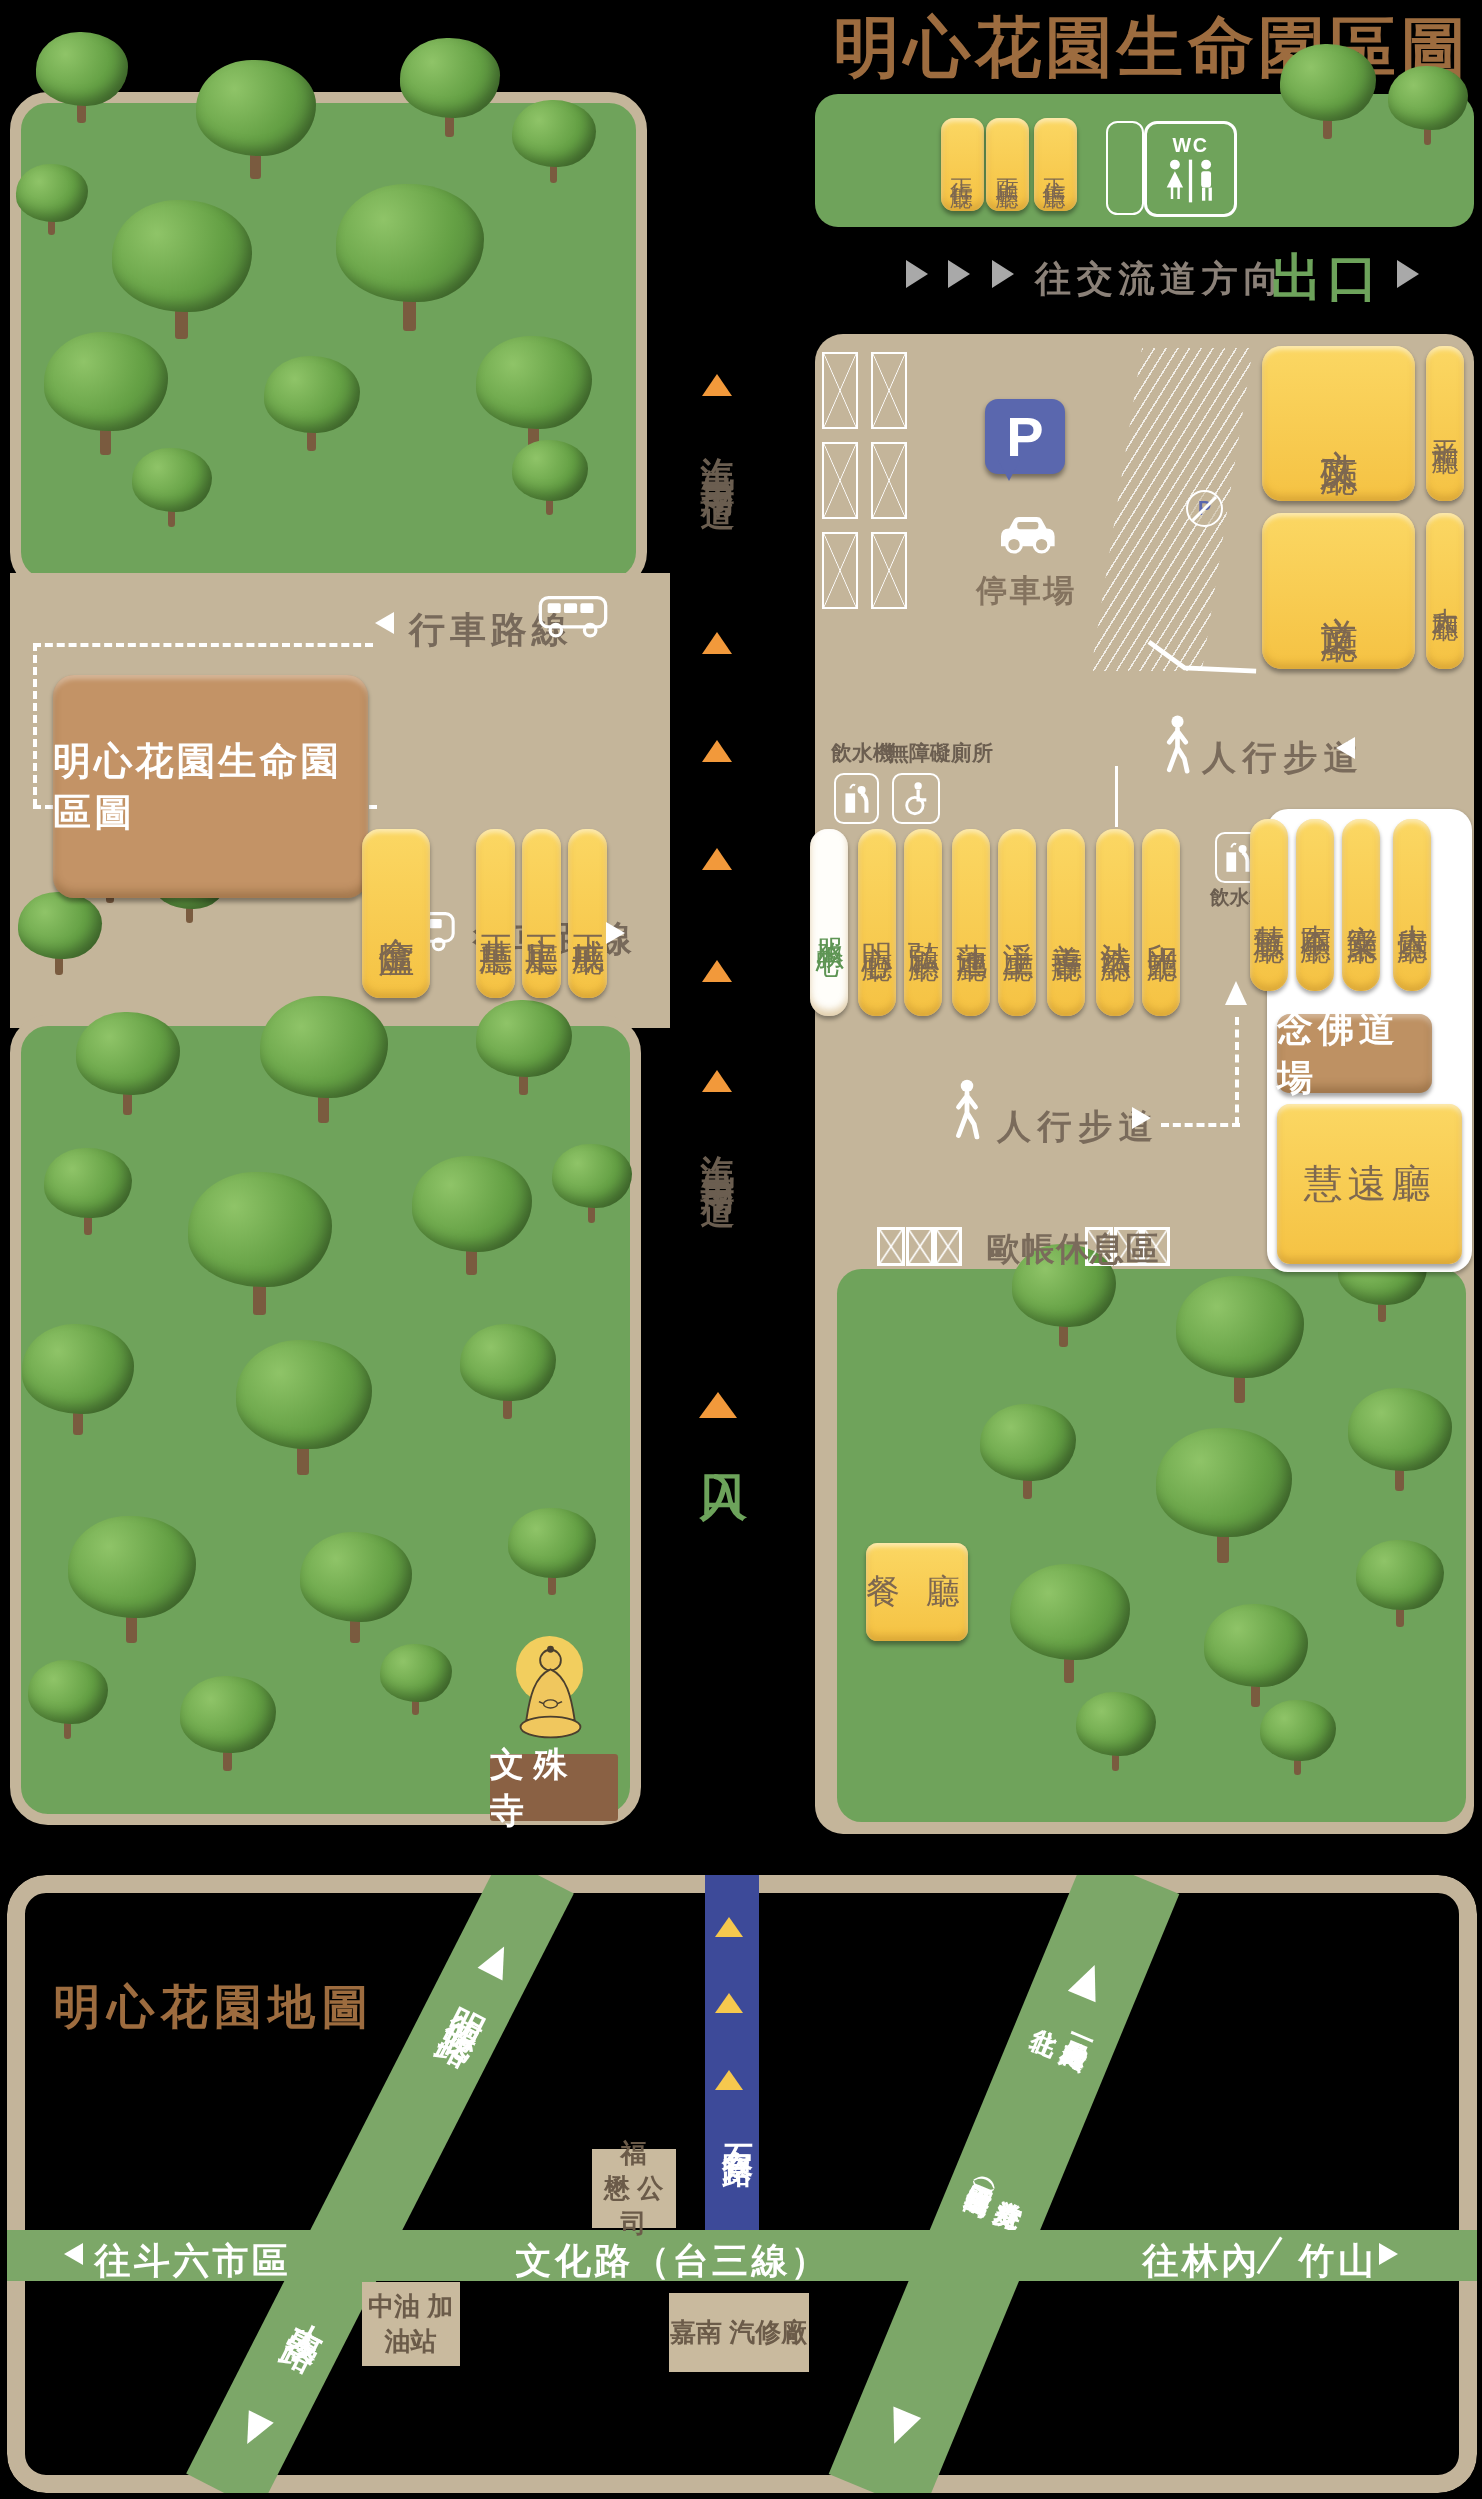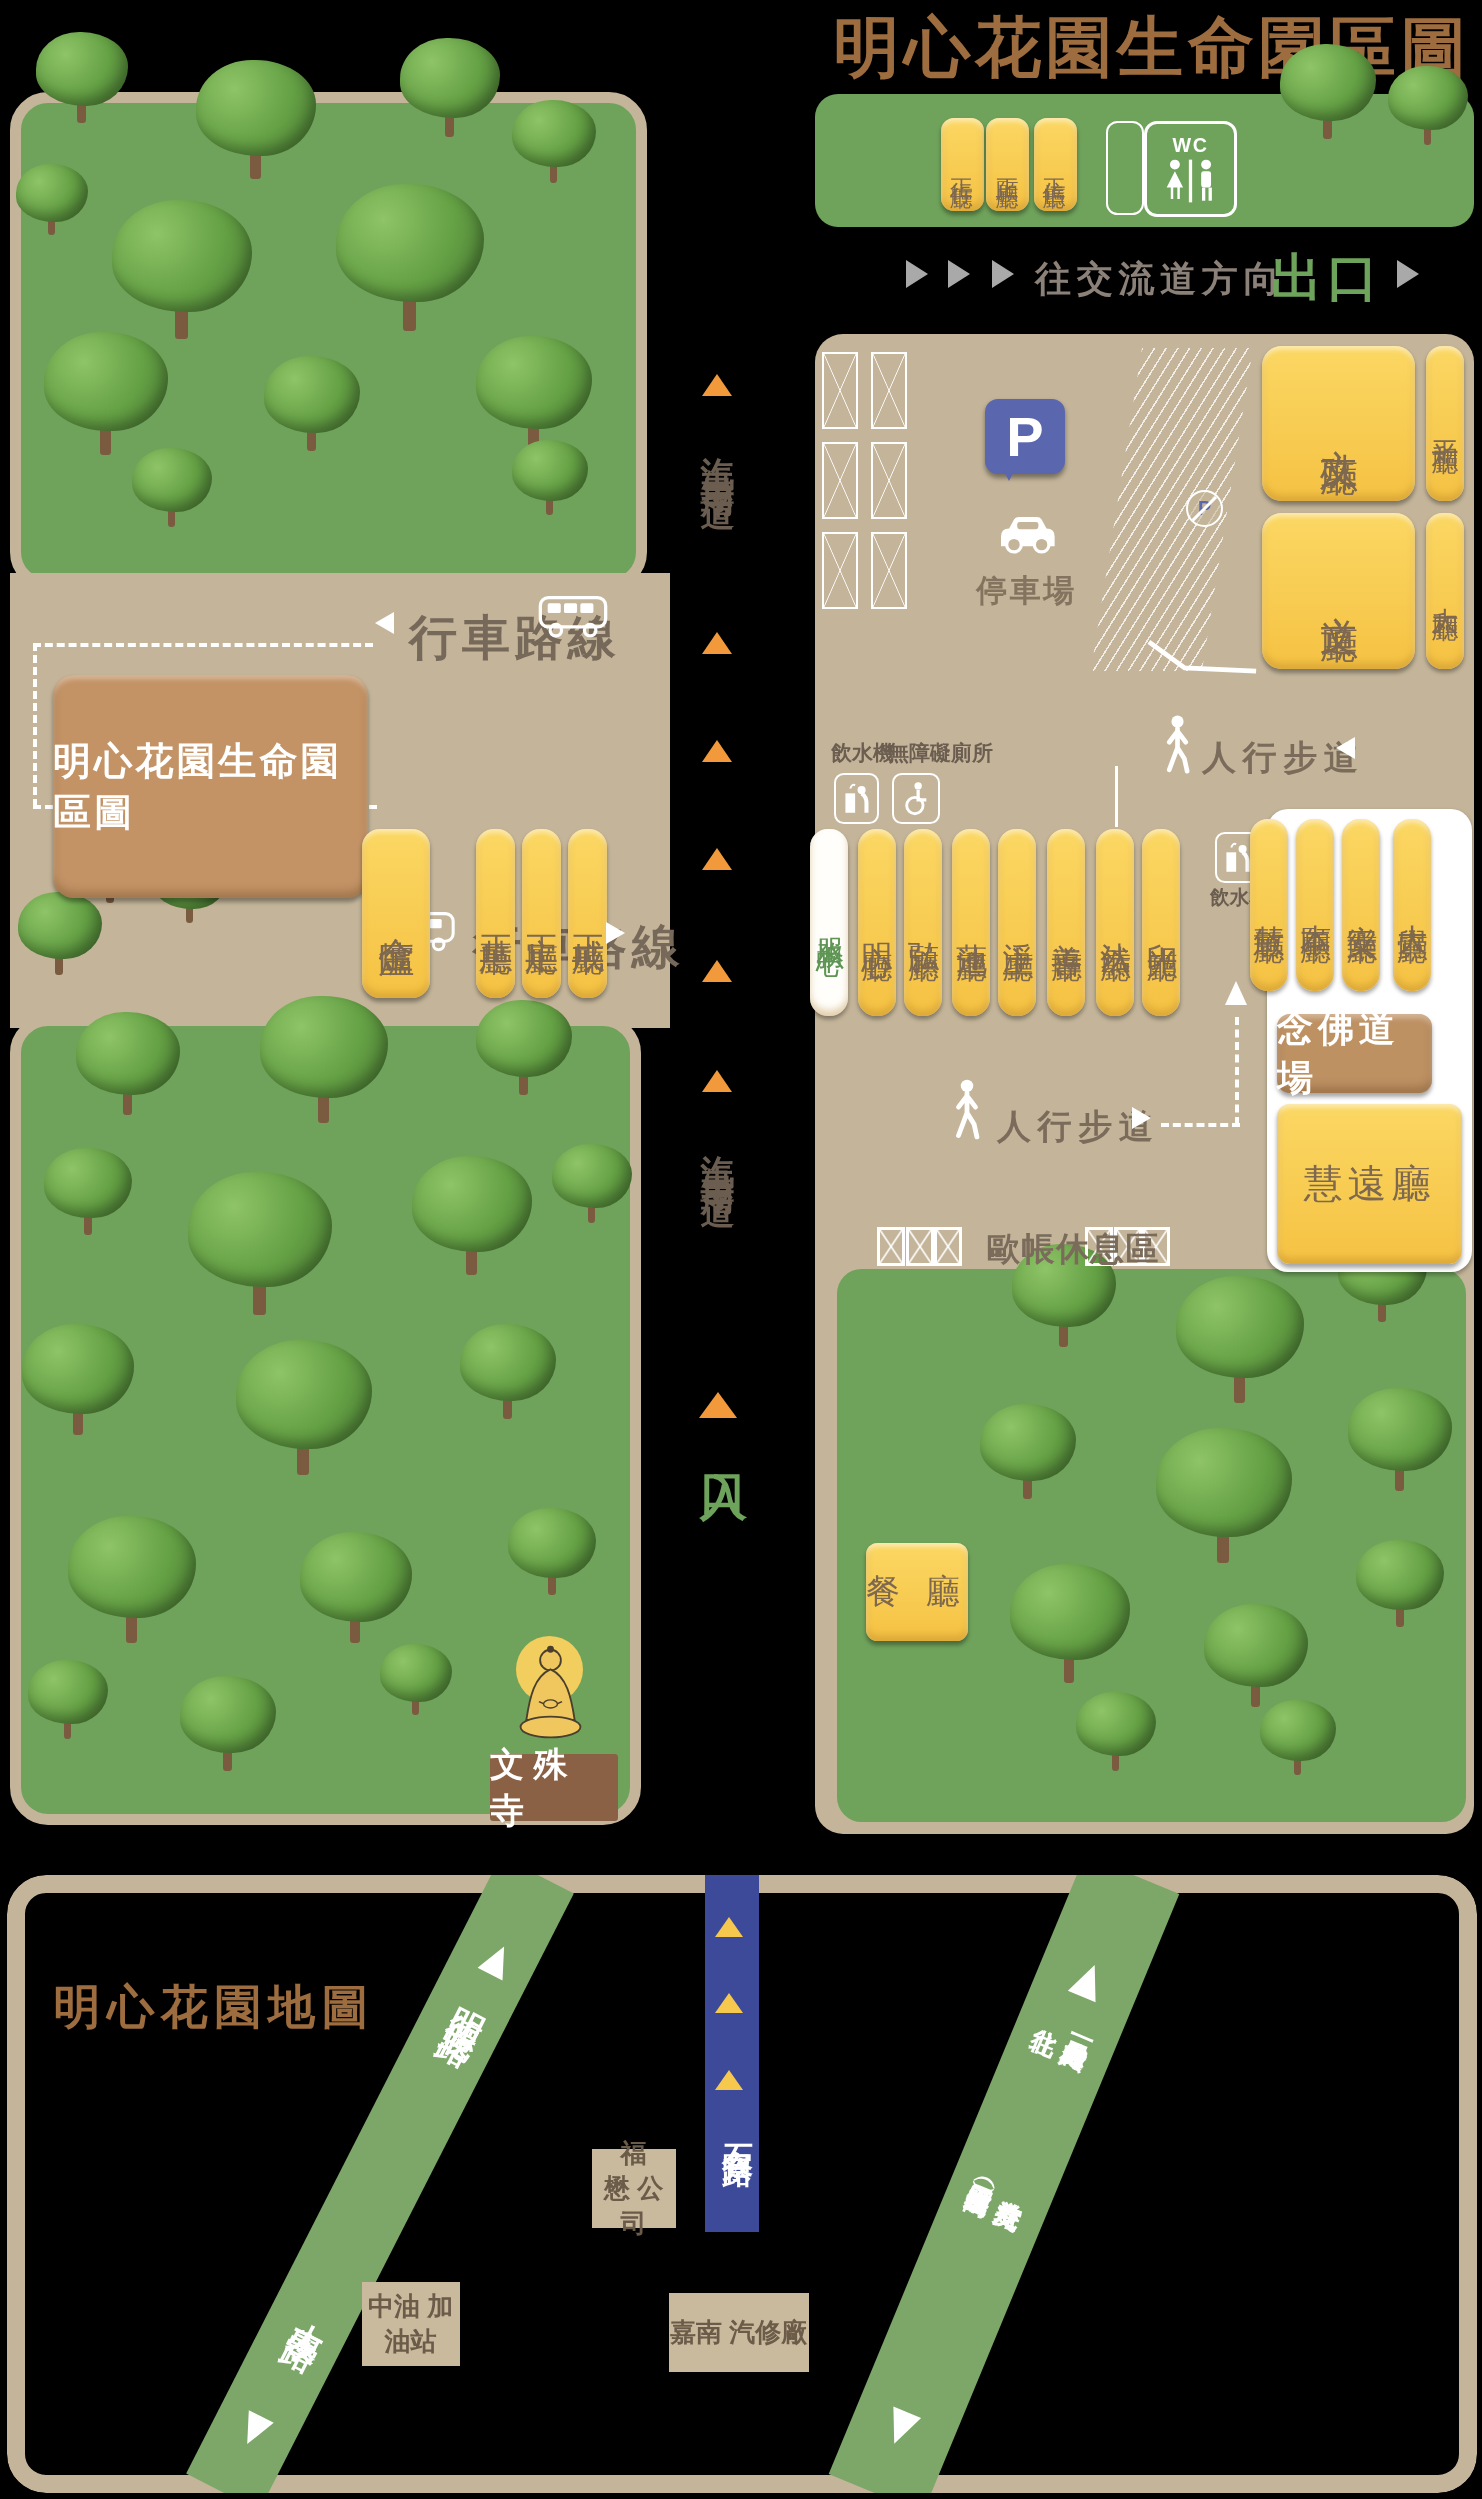--- a/index.html
+++ b/index.html
@@ -49,21 +49,21 @@
   .nopark::after{content:"";position:absolute;width:2.5px;height:33px;background:#fff;transform:rotate(45deg);}
   
   .hall-big{border-radius:19.7px;font-size:38px;}
   .hall-narrow{border-radius:16.4px;font-size:27px;}
   
   .brown-box{position:absolute;background:#C39366;border-radius:21px;display:flex;align-items:center;justify-content:center;
     color:#fff;font-weight:bold;z-index:3;box-shadow:inset 0 -6.6px 8.2px rgba(90,55,20,.3),inset 0 4.1px 5.7px rgba(255,255,255,.35),0 3.3px 4.1px rgba(0,0,0,.35);}
   
   .dash-h{position:absolute;border-top:4.1px dashed #fff;z-index:3;}
   .dash-v{position:absolute;border-left:4.1px dashed #fff;z-index:3;}
-  .route-label{position:absolute;font-size:48px;color:#77695A;font-weight:bold;letter-spacing:4.9px;z-index:3;white-space:nowrap;}
+  .route-label{position:absolute;font-size:36px;color:#77695A;font-weight:bold;letter-spacing:4.9px;z-index:3;white-space:nowrap;}
   
   .tri{position:absolute;width:0;height:0;z-index:4;}
   .tri.oup{border-left:15.6px solid transparent;border-right:15.6px solid transparent;border-bottom:22px solid #F2993B;left:702px;top:calc(var(--y)*0.8px);}
   .tri.oup-big{border-left:19px solid transparent;border-right:19px solid transparent;border-bottom:26px solid #F2993B;}
   .tri.gright{border-top:14px solid transparent;border-bottom:14px solid transparent;border-left:22px solid #A9A9A9;}
   .tri.wright{border-top:11.5px solid transparent;border-bottom:11.5px solid transparent;border-left:19px solid #fff;}
   .tri.wleft{border-top:11.5px solid transparent;border-bottom:11.5px solid transparent;border-right:19px solid #fff;}
   .tri.wup{border-left:11.5px solid transparent;border-right:11.5px solid transparent;border-bottom:24.6px solid #fff;}
   .tri.yup{border-left:14.7px solid transparent;border-right:14.7px solid transparent;border-bottom:20.5px solid #F6C84E;position:absolute;left:10.6px;top:calc(var(--y)*0.8px);}
   
@@ -437,20 +437,29 @@
     <div class="road-blue abs">
       <div>
 
       <div class="tri yup" style="--y: 52;"></div>
           <div class="tri yup" style="--y: 148;"></div>
           <div class="tri yup" style="--y: 244;"></div>
         </div>
       <div class="rlabel v" style="left:11.5px;top:244px;font-size:31px;letter-spacing:6.6px;">石寮路</div>
     </div>
 
+    <div class="road road-h">
+      <div class="tri wleft" style="left:57px;top:13px;"></div>
+      <div class="rlabel" style="left:88px;top:6.6px;font-size:36px;letter-spacing:3.3px;">往斗六市區</div>
+      <div class="rlabel" style="left:509px;top:6.6px;font-size:36px;letter-spacing:3.3px;">文化路（台三線）</div>
+      <div class="rlabel" style="left:1136px;top:6.6px;font-size:36px;letter-spacing:3.3px;">往林內</div>
+      <div class="slash" style="left:1261px;top:4.1px;"></div>
+      <div class="rlabel" style="left:1292px;top:6.6px;font-size:36px;letter-spacing:3.3px;">竹山</div>
+      <div class="tri wright" style="left:1372px;top:13px;"></div>
+    </div>
 
     <div class="map-box" style="left:585px;top:274px;width:84px;height:79px;white-space:pre-line;">福懋&nbsp;公司</div>
     <div class="map-box" style="left:355px;top:407px;width:98px;height:84px;white-space:pre-line;">中油&nbsp;加油站</div>
     <div class="map-box" style="left:662px;top:418px;width:140px;height:79px;white-space:pre-line;">嘉南&nbsp;汽修廠</div>
 
     <div class="map-title" style="top:101px;">明心花園地圖</div>
   </div>
 
 </div>
 

